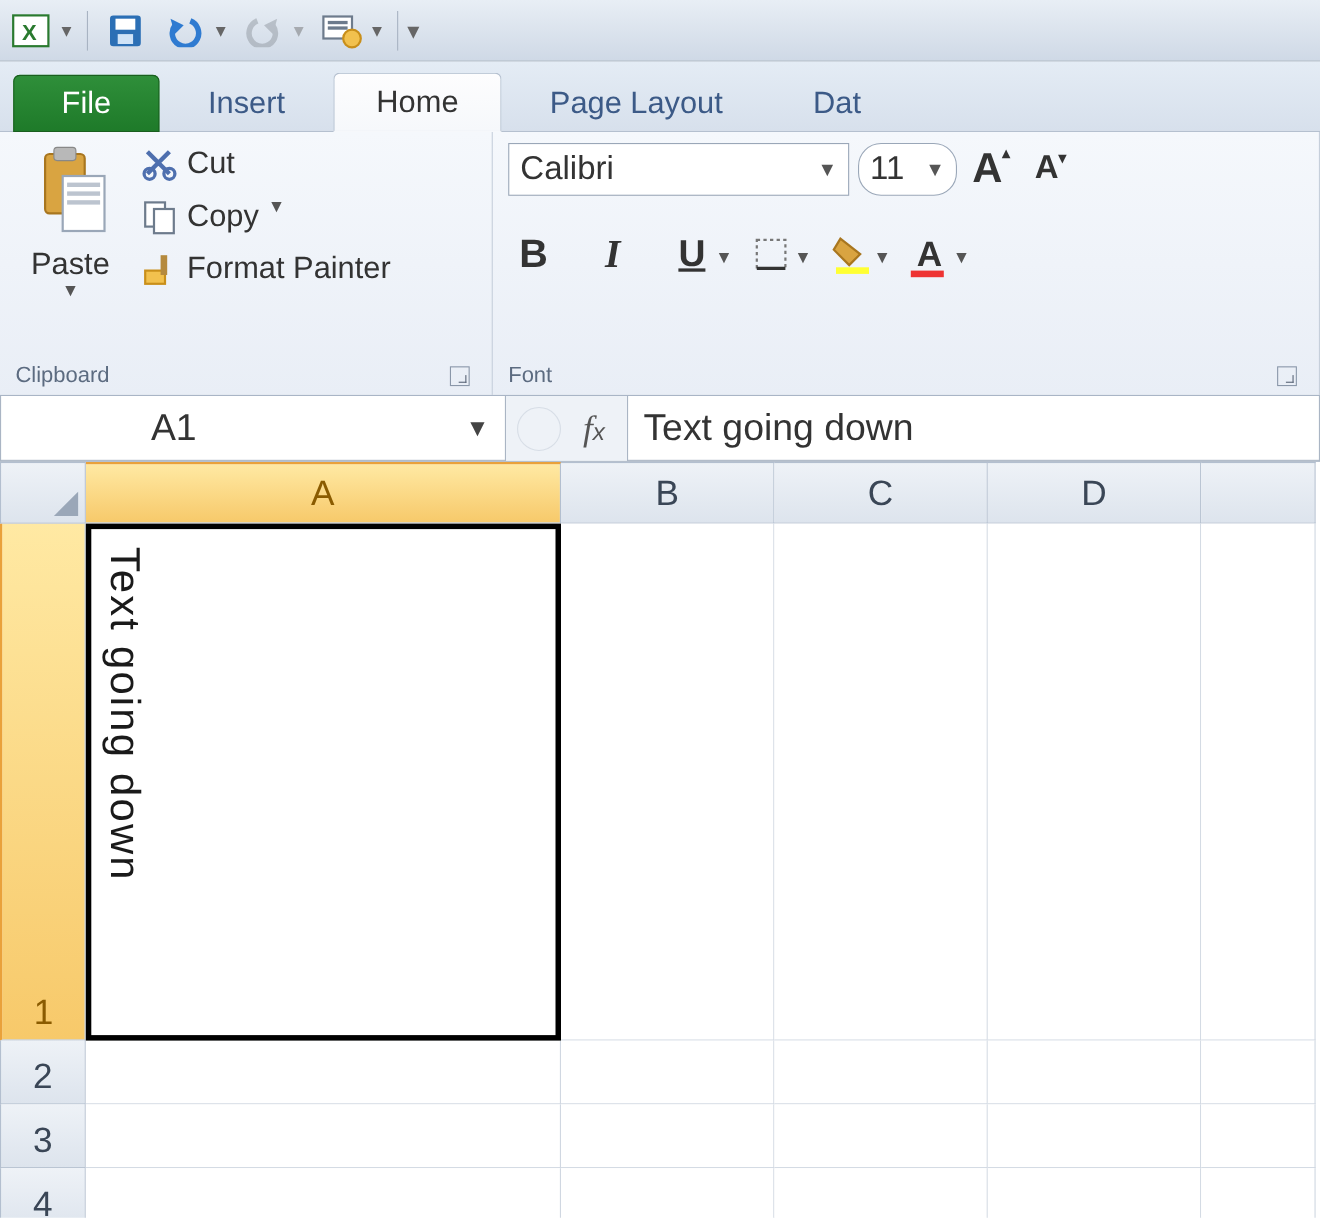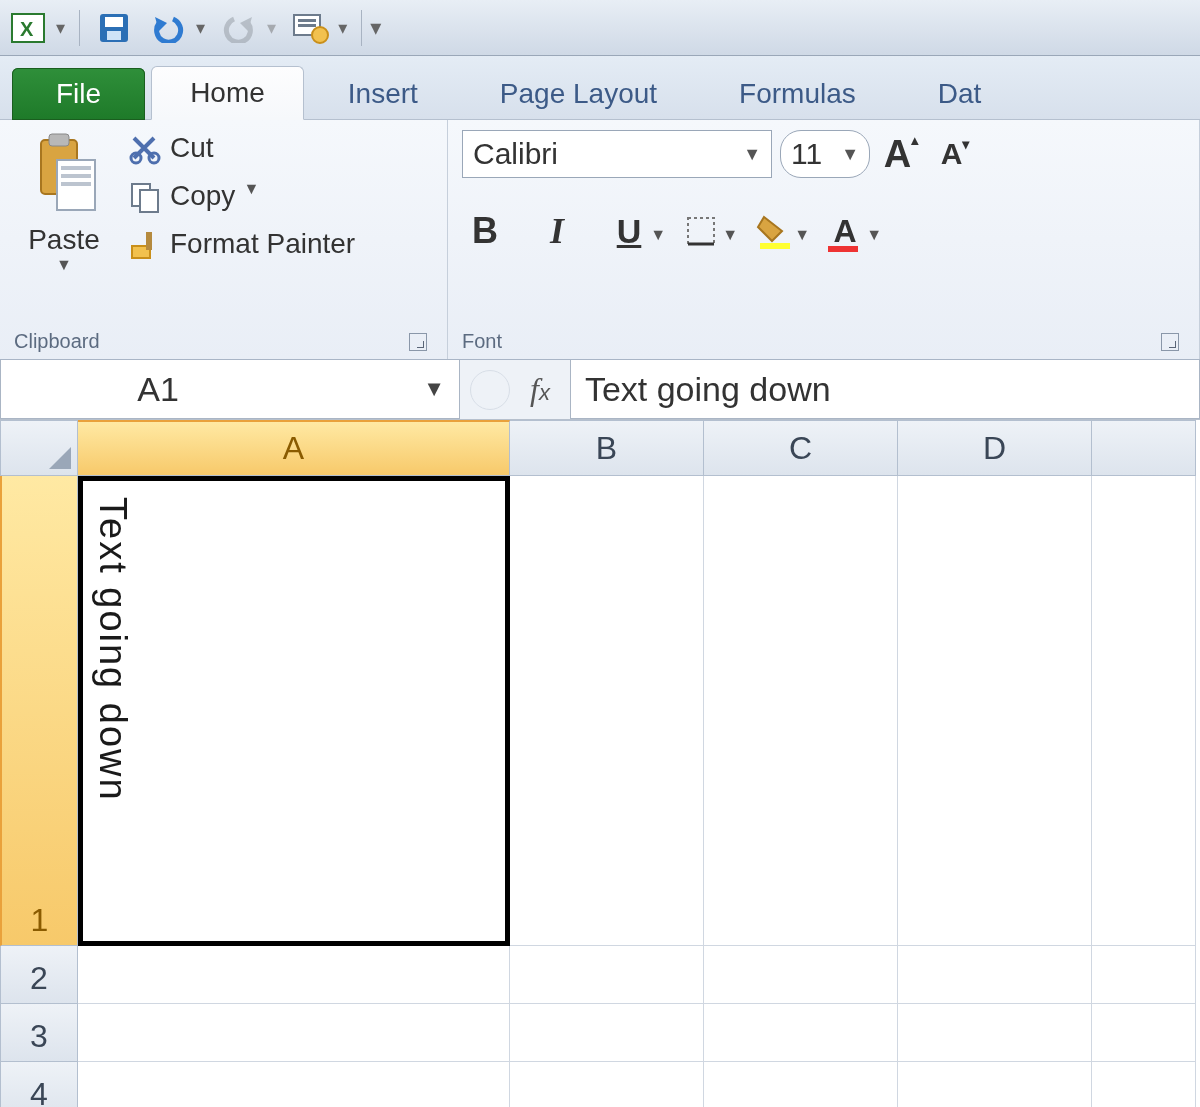--- a/index.html
+++ b/index.html
@@ -65,21 +65,21 @@
   }
   .dlg-launch::after{content:""; position:absolute; right:2px; bottom:2px; width:6px; height:6px; border-right:1px solid #5a6577; border-bottom:1px solid #5a6577;}
 
   .big-btn { display:flex; flex-direction:column; align-items:center; width:100px; cursor:pointer;}
   .big-btn .lbl{ font-size:28px; color:#333; margin-top:4px;}
   .mini-drop{ font-size:16px; color:#555;}
 
   .stackcol { display:flex; flex-direction:column; gap:10px; }
   .rowbtn { display:flex; align-items:flex-start; gap:8px; font-size:28px; color:#333; cursor:pointer; padding:2px 4px;}
 
-  .font-group .toprow { display:flex; align-items:center; gap:8px; margin-bottom:20px;}
+  .font-group .toprow { display:flex; align-items:flex-start; gap:8px; margin-bottom:20px;}
   .combo {
     background:#fff; border:1px solid #9aa7b8; height:48px; display:flex; align-items:center;
     padding:0 10px; font-size:30px; color:#333;
   }
   .combo .tri{ margin-left:auto; font-size:18px; color:#555;}
   .font-name{ width:310px;}
   .font-size{ width:90px;border-radius:21px;}
 
   .font-group .botrow{ display:flex; align-items:center; gap:26px;}
   .icon-btn{ width:46px; height:46px; display:flex; align-items:center; justify-content:center; cursor:pointer; position:relative;}
@@ -189,24 +189,23 @@
         <circle cx="30" cy="24" r="8" fill="#f2c14e" stroke="#c98f1a" stroke-width="2"></circle>
       </svg>
   </div>
   <span class="drop-mini">▾</span>
   <div class="sep"></div>
   <span class="drop-mini" style="font-size:22px;">▾</span>
 </div>
 
 <div class="tabs">
   <div class="tab tab-file"><span>File</span></div>
+  <div class="tab"><span>Insert</span></div>
   <div class="tab tab-active"><span>Home</span></div>
-  <div class="tab"><span>Insert</span></div>
   <div class="tab"><span>Page Layout</span></div>
-  <div class="tab"><span>Formulas</span></div>
   <div class="tab"><span>Dat</span></div>
 </div>
 
 <div class="ribbon">
 
   <div class="group" style="width:448px;">
     <div class="group-body">
       <div class="big-btn">
         <svg width="70" height="90">
             <rect x="12" y="10" width="36" height="54" rx="4" fill="#d9a441" stroke="#a8761f" stroke-width="2"></rect>

